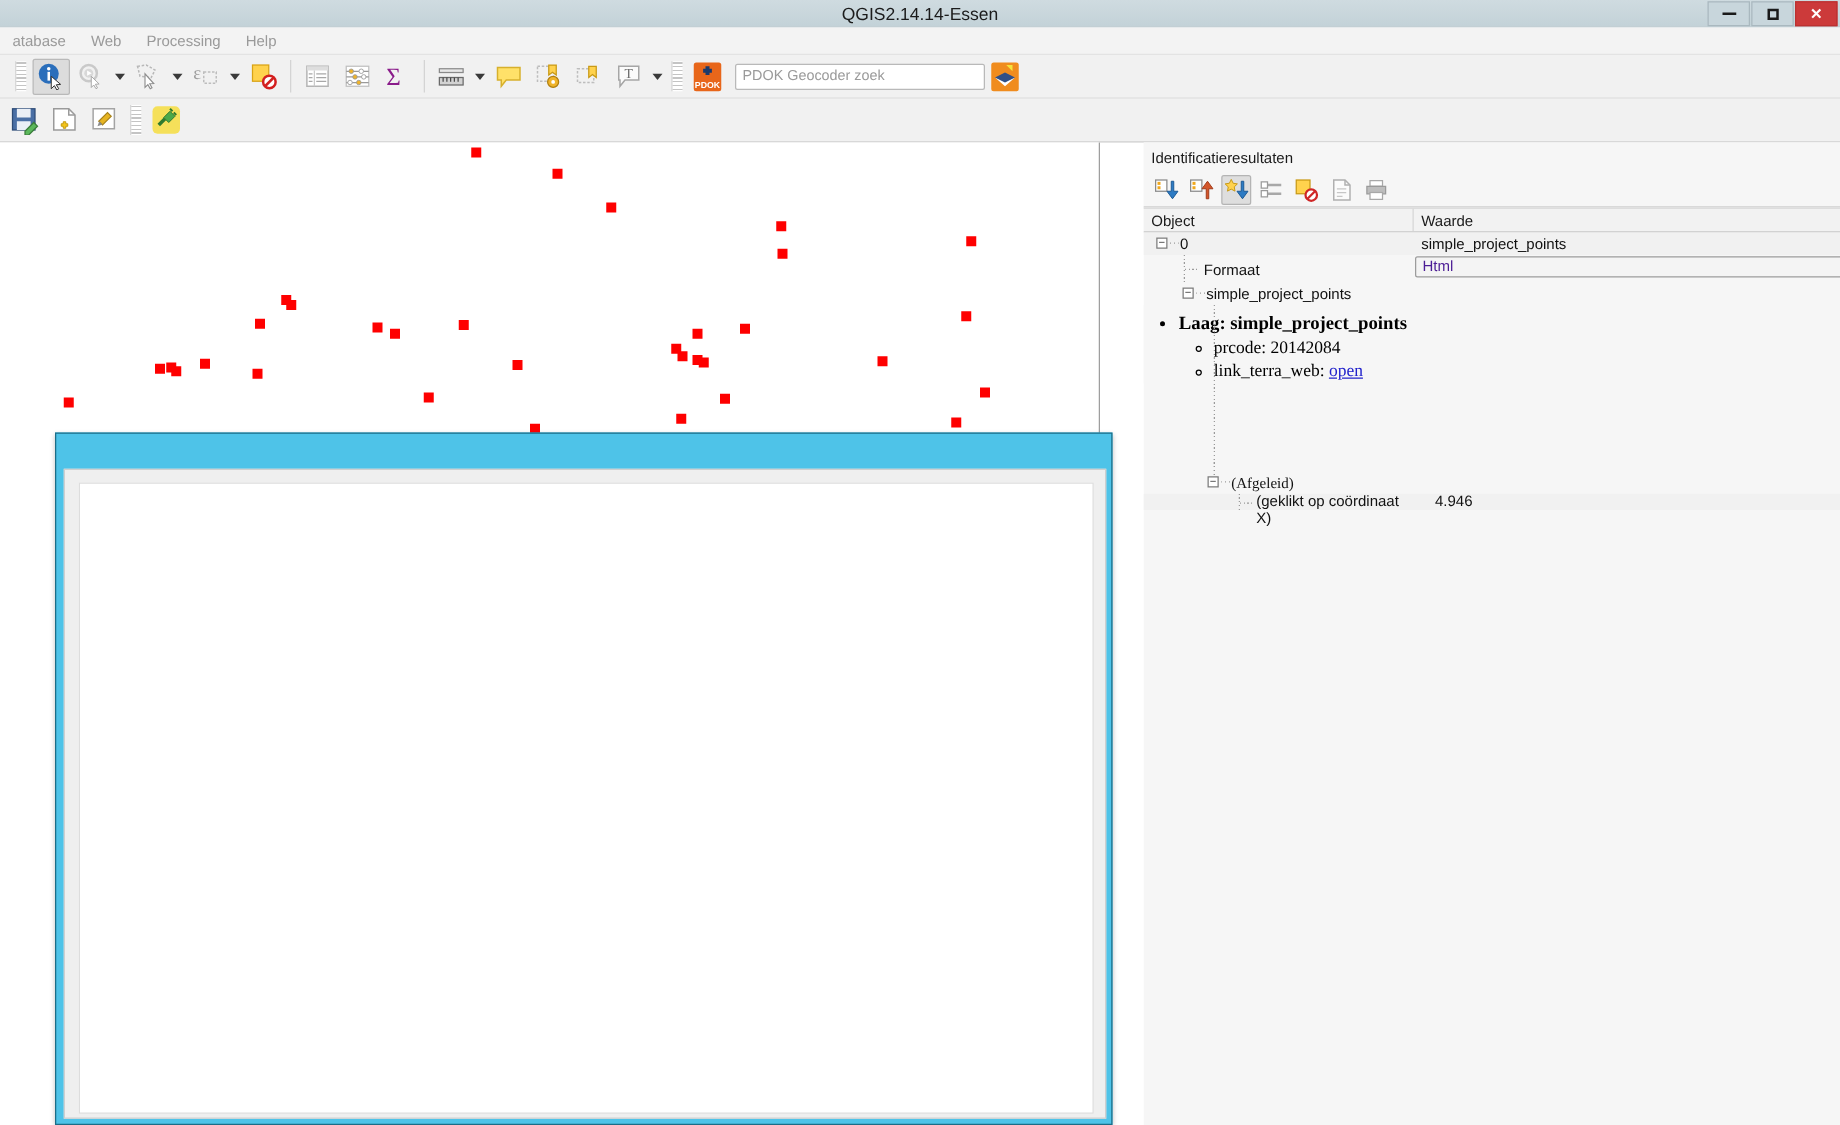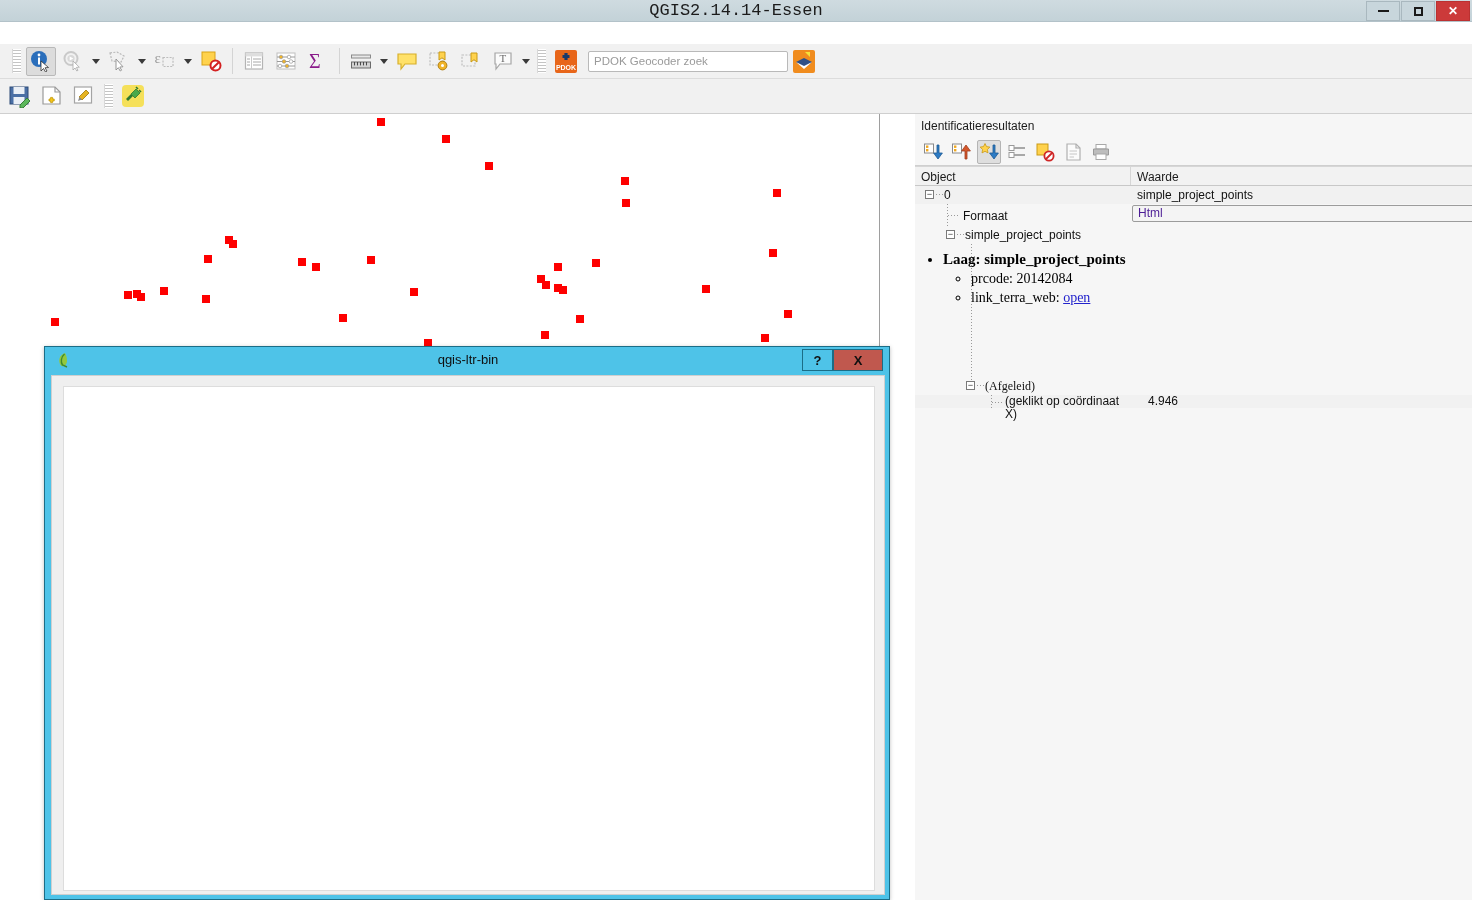--- a/index.html
+++ b/index.html
@@ -15,21 +15,21 @@
 
   
   .titlebar {
     position: absolute; left: 0; top: 0; width: 1472px; height: 22px;
     background: linear-gradient(#cfdbe0, #c3d2d8);
     border-bottom: 1px solid #b3c2c9;
   }
   .titlebar .title {
     position: absolute; left: 0; top: 0; width: 1472px; height: 18px;
     line-height: 22px; text-align: center;
-    font-size: 17px; color: #1b1b1b; font-family: Liberation Mono, monospace;
+    font-size: 14px; color: #1b1b1b;
   }
   .wincontrols { position: absolute; right: 2px; top: 1px; height: 20px; display: flex; }
   .wb {
     width: 34px; height: 20px; margin-left: 1px;
     border: 1px solid #a9b8bf; background: #c8d6dc;
     display: flex; align-items: center; justify-content: center;
     color: #222; font-size: 12px; line-height: 1;
   }
   .wb.close { background: #cc3a3a; border-color: #bb3131; color: #fff; font-weight: bold; }
   .wb .glyph-min { display:block; width: 11px; height: 2px; background: #1a1a1a; }
@@ -204,20 +204,26 @@
         </div>
       <div class="wb">
           <span class="glyph-max"></span>
         </div>
       <div class="wb close">
           <span>✕</span>
         </div>
     </div>
   </div>
 
+  <div class="menubar">
+    <div class="menuitem">atabase</div>
+    <div class="menuitem">Web</div>
+    <div class="menuitem">Processing</div>
+    <div class="menuitem">Help</div>
+  </div>
 
   <div class="toolbar" id="toolbar1">
     <div style="width:8px"></div>
     <div class="grip"></div>
 
     <div class="tbtn active">
       <svg width="22" height="22" viewBox="0 0 22 22">
         <circle cx="9" cy="9" r="8" fill="#2a6ebb"></circle>
         <circle cx="9" cy="5" r="1.4" fill="#fff"></circle>
         <rect x="8" y="7.5" width="2" height="7" fill="#fff"></rect>
@@ -597,29 +603,18 @@
           <span class="dots" style="left:77px; top:7px; width:11px"></span>
           <span style="position:absolute; left:90px; top:0;">(geklikt op coördinaat X)</span>
         </div>
         <div class="tc-val" style="height:13px; line-height:13px; padding-left:17px;">4.946</div>
       </div>
 
     </div>
   </div>
 
   <div id="dialog">
-    <div class="dlg-title">
-      <svg class="dlg-icon" viewBox="0 0 18 18">
-        <path d="M11 2 C5 4 4 10 6.5 14 C9 17 13 14 13 10 C13 6 12 4 11 2 Z" fill="#93c83d"></path>
-        <path d="M10.5 3 C7 6 6.5 11 8.5 14 L13 16" fill="none" stroke="#3f8a2e" stroke-width="1.4"></path>
-      </svg>
-      <div class="dlg-caption">qgis-ltr-bin</div>
-      <div class="dlg-btns">
-        <div class="dbtn">?</div>
-        <div class="dbtn close">X</div>
-      </div>
-    </div>
     <div class="dlg-inner">
       <div class="dlg-white"></div>
     </div>
   </div>
 
 </div>
 
 </body></html>

